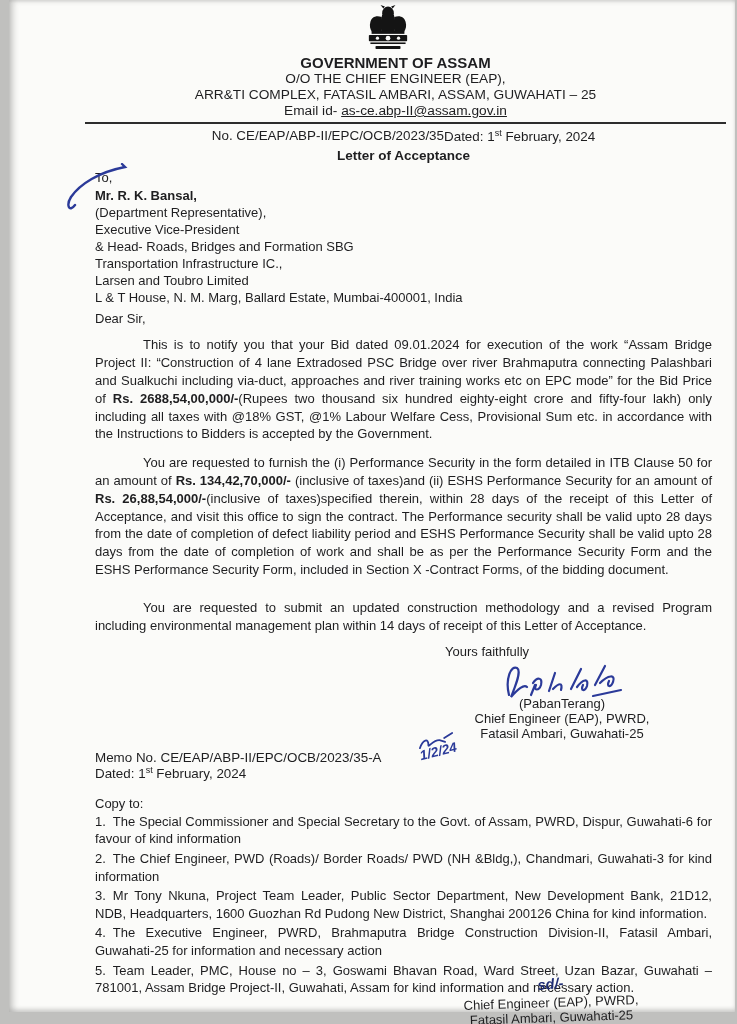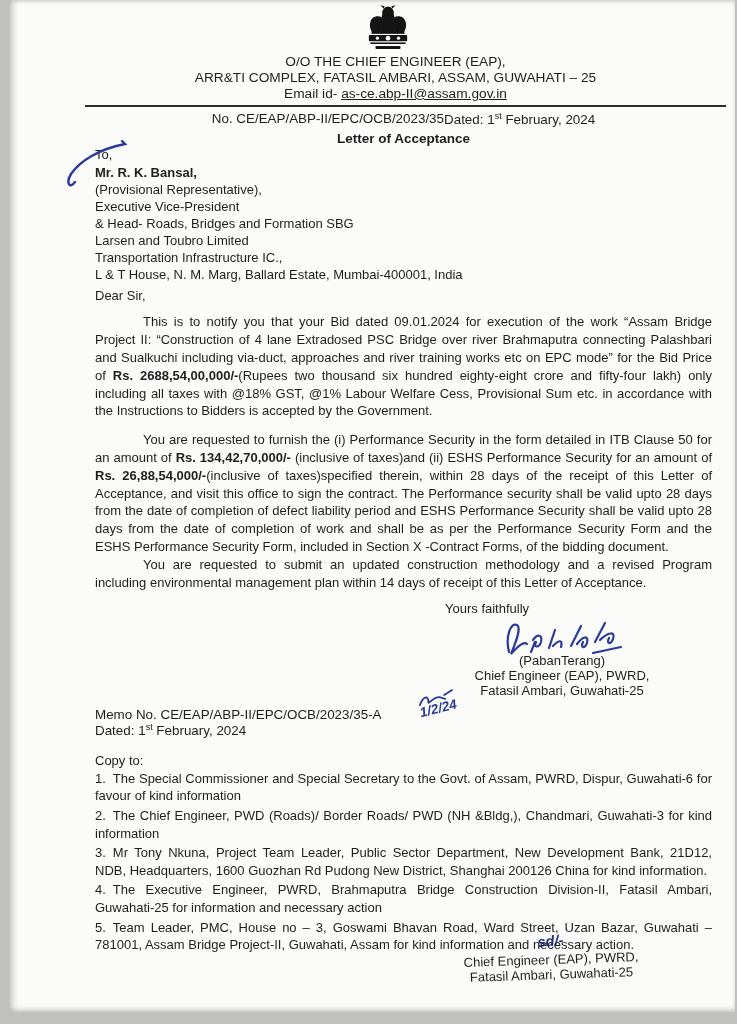--- a/index.html
+++ b/index.html
@@ -11,28 +11,28 @@
 
   .emblem{display:block;margin:3px auto 1px;transform:translateX(-16px);}
   .letterhead{text-align:center;transform:translateX(-8px);}
   .lh1{font-weight:700;font-size:15px;line-height:17px;}
   .lh2{font-weight:400;font-size:13.7px;line-height:16px;}
   .email{text-decoration:underline;}
   .rule{margin-top:3px;margin-left:-10px;width:calc(100% + 24px);border-top:2px solid #2d2d2d;}
   .ref-row{display:flex;justify-content:center;padding-top:4px;font-size:13.4px;}
   sup{font-size:9px;}
   .title{text-align:center;font-weight:700;font-size:13.5px;margin-top:4px;}
-  .to-line{position:relative;line-height:18px;}
+  .to-line{margin-top:6px;position:relative;line-height:18px;}
   .tick{position:absolute;left:-30px;top:-6px;}
   .addr{line-height:17px;}
   .bold{font-weight:700;}
   .greeting{margin-top:5px;}
   .para{margin:10px 0 0;text-align:justify;text-indent:48px;line-height:17.8px;}
   .p2{margin-top:11px;}
-  .p3{margin-top:0;}
+  .p3{margin-top:20px;}
   .yours{margin-top:10px;width:230px;margin-left:auto;margin-right:37px;text-align:left;}
   .sigblock{width:240px;margin:2px 30px 0 auto;text-align:center;line-height:15px;position:relative;}
   .signature{display:block;margin:0 auto -3px;}
   .memo-row{display:flex;justify-content:space-between;margin-top:9px;position:relative;font-size:13.4px;flex-direction:column;}
   .ink{position:absolute;left:322px;top:-16px;color:#2b3a99;transform:rotate(-14deg);
        font-size:13.5px;font-weight:700;font-style:italic;text-align:center;}
   .ink svg{display:block;margin:0 auto -2px;}
   .copy-head{margin-top:14px;}
   .copy-item{margin:2px 0 0;text-align:justify;line-height:17.6px;}
   .num{padding-right:7px;}
@@ -58,20 +58,21 @@
           <rect x="7.5" y="40" width="49" height="8" rx="1"></rect>
           <rect x="9.5" y="49.5" width="45" height="2"></rect>
           <rect x="16" y="54" width="32" height="4" rx="1"></rect>
         </g>
         <circle cx="32" cy="44" r="3" fill="#fbfbf9"></circle>
         <circle cx="18.5" cy="44" r="2.1" fill="#fbfbf9"></circle>
         <circle cx="45.5" cy="44" r="2.1" fill="#fbfbf9"></circle>
       </svg>
 
       <div class="letterhead">
+        <div class="lh1">GOVERNMENT OF ASSAM</div>
         <div class="lh2">O/O THE CHIEF ENGINEER (EAP),</div>
         <div class="lh2">ARR&amp;TI COMPLEX, FATASIL AMBARI, ASSAM, GUWAHATI – 25</div>
         <div class="lh2"><span>Email id- </span><span class="email">as-ce.abp-II@assam.gov.in</span></div>
       </div>
 
       <div class="rule"></div>
 
       <div class="ref-row">
         <span>No. CE/EAP/ABP-II/EPC/OCB/2023/35</span>
         <span><span>Dated: 1</span><sup>st</sup><span> February, 2024</span></span>
@@ -79,25 +80,25 @@
 
       <div class="title">Letter of Acceptance</div>
 
       <div class="to-line">
         <span>To,</span>
         <svg class="tick" width="66" height="52" viewBox="0 0 66 52">
           <path d="M10 42 C4 50 1 42 6 34 C15 21 34 9 60 4 L57 1" fill="none" stroke="#2b3a99" stroke-width="2.4" stroke-linecap="round"></path>
         </svg>
       </div>
       <div class="addr bold">Mr. R. K. Bansal,</div>
-      <div class="addr">(Provisional Representative),</div>
+      <div class="addr">(Department Representative),</div>
       <div class="addr">Executive Vice-President</div>
       <div class="addr">&amp; Head- Roads, Bridges and Formation SBG</div>
+      <div class="addr">Transportation Infrastructure IC.,</div>
       <div class="addr">Larsen and Toubro Limited</div>
-      <div class="addr">Transportation Infrastructure IC.,</div>
       <div class="addr">L &amp; T House, N. M. Marg, Ballard Estate, Mumbai-400001, India</div>
 
       <div class="greeting">Dear Sir,</div>
 
       <p class="para"><span>This is to notify you that your Bid dated 09.01.2024 for execution of the work “Assam Bridge Project II: “Construction of 4 lane Extradosed PSC Bridge over river Brahmaputra connecting Palashbari and Sualkuchi including via-duct, approaches and river training works etc on EPC mode” for the Bid Price of </span><b>Rs. 2688,54,00,000/-</b><span>(Rupees two thousand six hundred eighty-eight crore and fifty-four lakh) only including all taxes with @18% GST, @1% Labour Welfare Cess, Provisional Sum etc. in accordance with the Instructions to Bidders is accepted by the Government.</span></p>
 
       <p class="para p2"><span>You are requested to furnish the (i) Performance Security in the form detailed in ITB Clause 50 for an amount of </span><b>Rs. 134,42,70,000/-</b><span> (inclusive of taxes)and (ii) ESHS Performance Security for an amount of </span><b>Rs. 26,88,54,000/-</b><span>(inclusive of taxes)specified therein, within 28 days of the receipt of this Letter of Acceptance, and visit this office to sign the contract. The Performance security shall be valid upto 28 days from the date of completion of defect liability period and ESHS Performance Security shall be valid upto 28 days from the date of completion of work and shall be as per the Performance Security Form and the ESHS Performance Security Form, included in Section X -Contract Forms, of the bidding document.</span></p>
 
       <p class="para p3">You are requested to submit an updated construction methodology and a revised Program including environmental management plan within 14 days of receipt of this Letter of Acceptance.</p>
 

